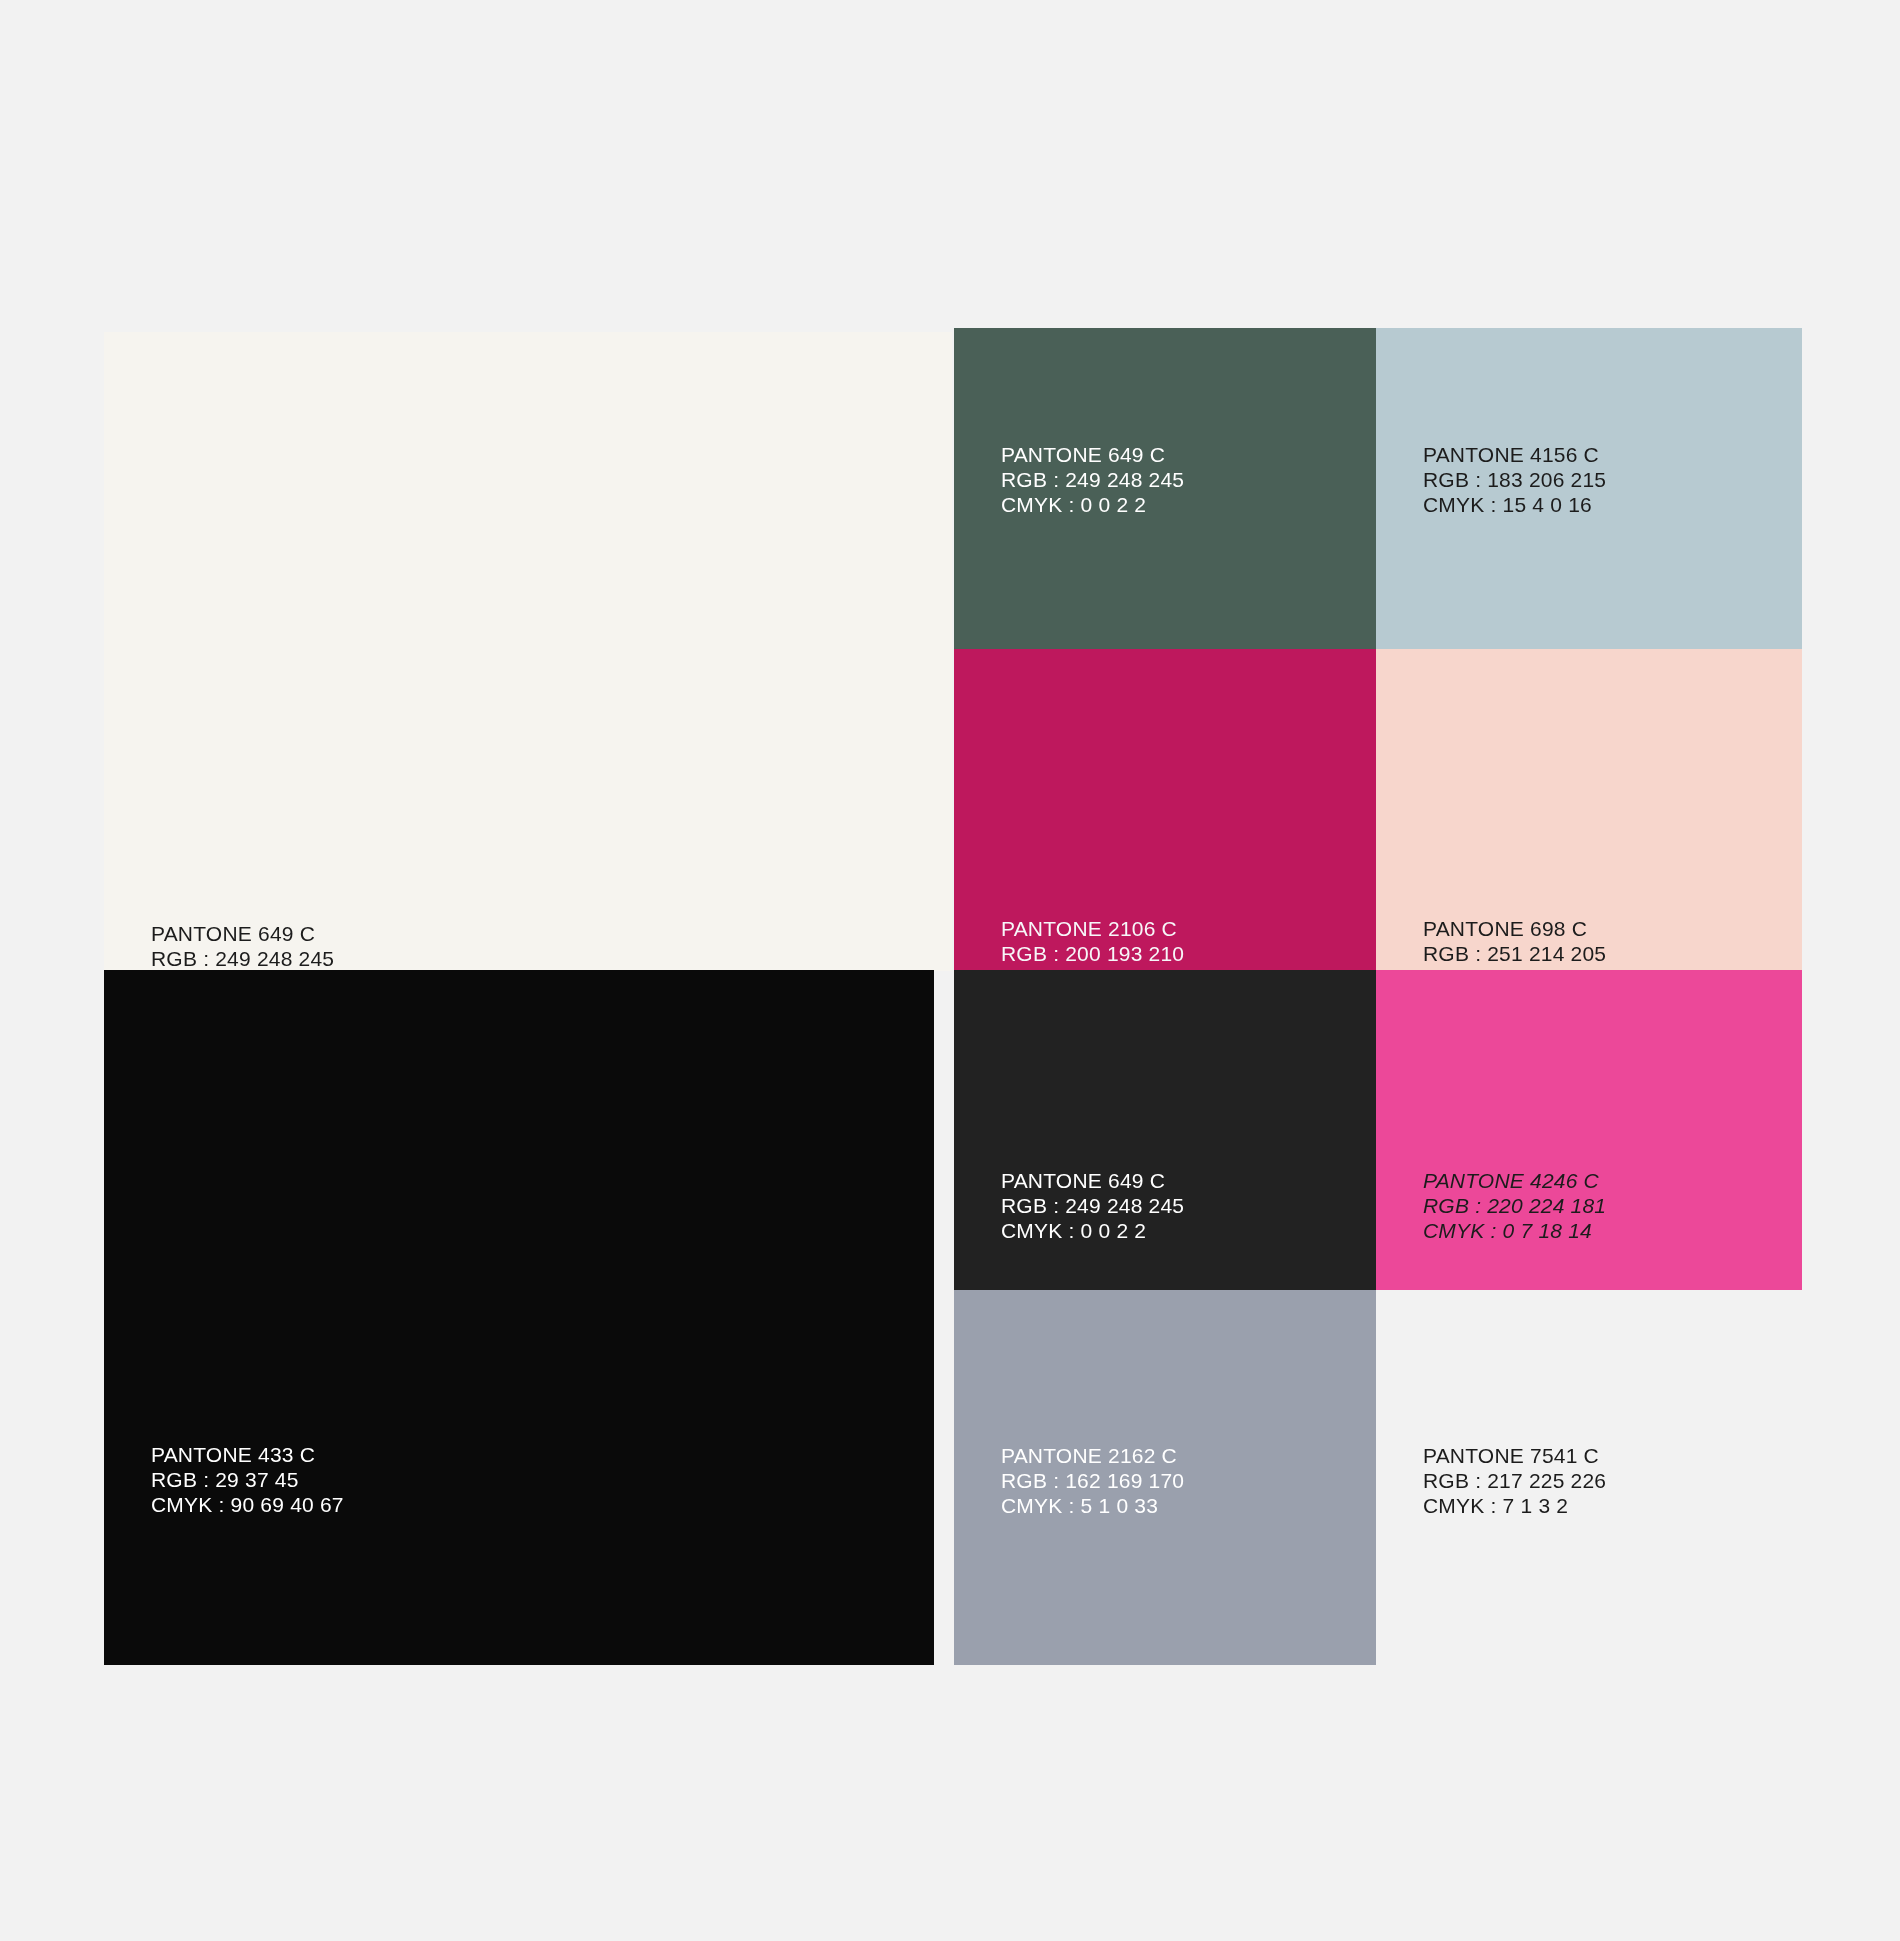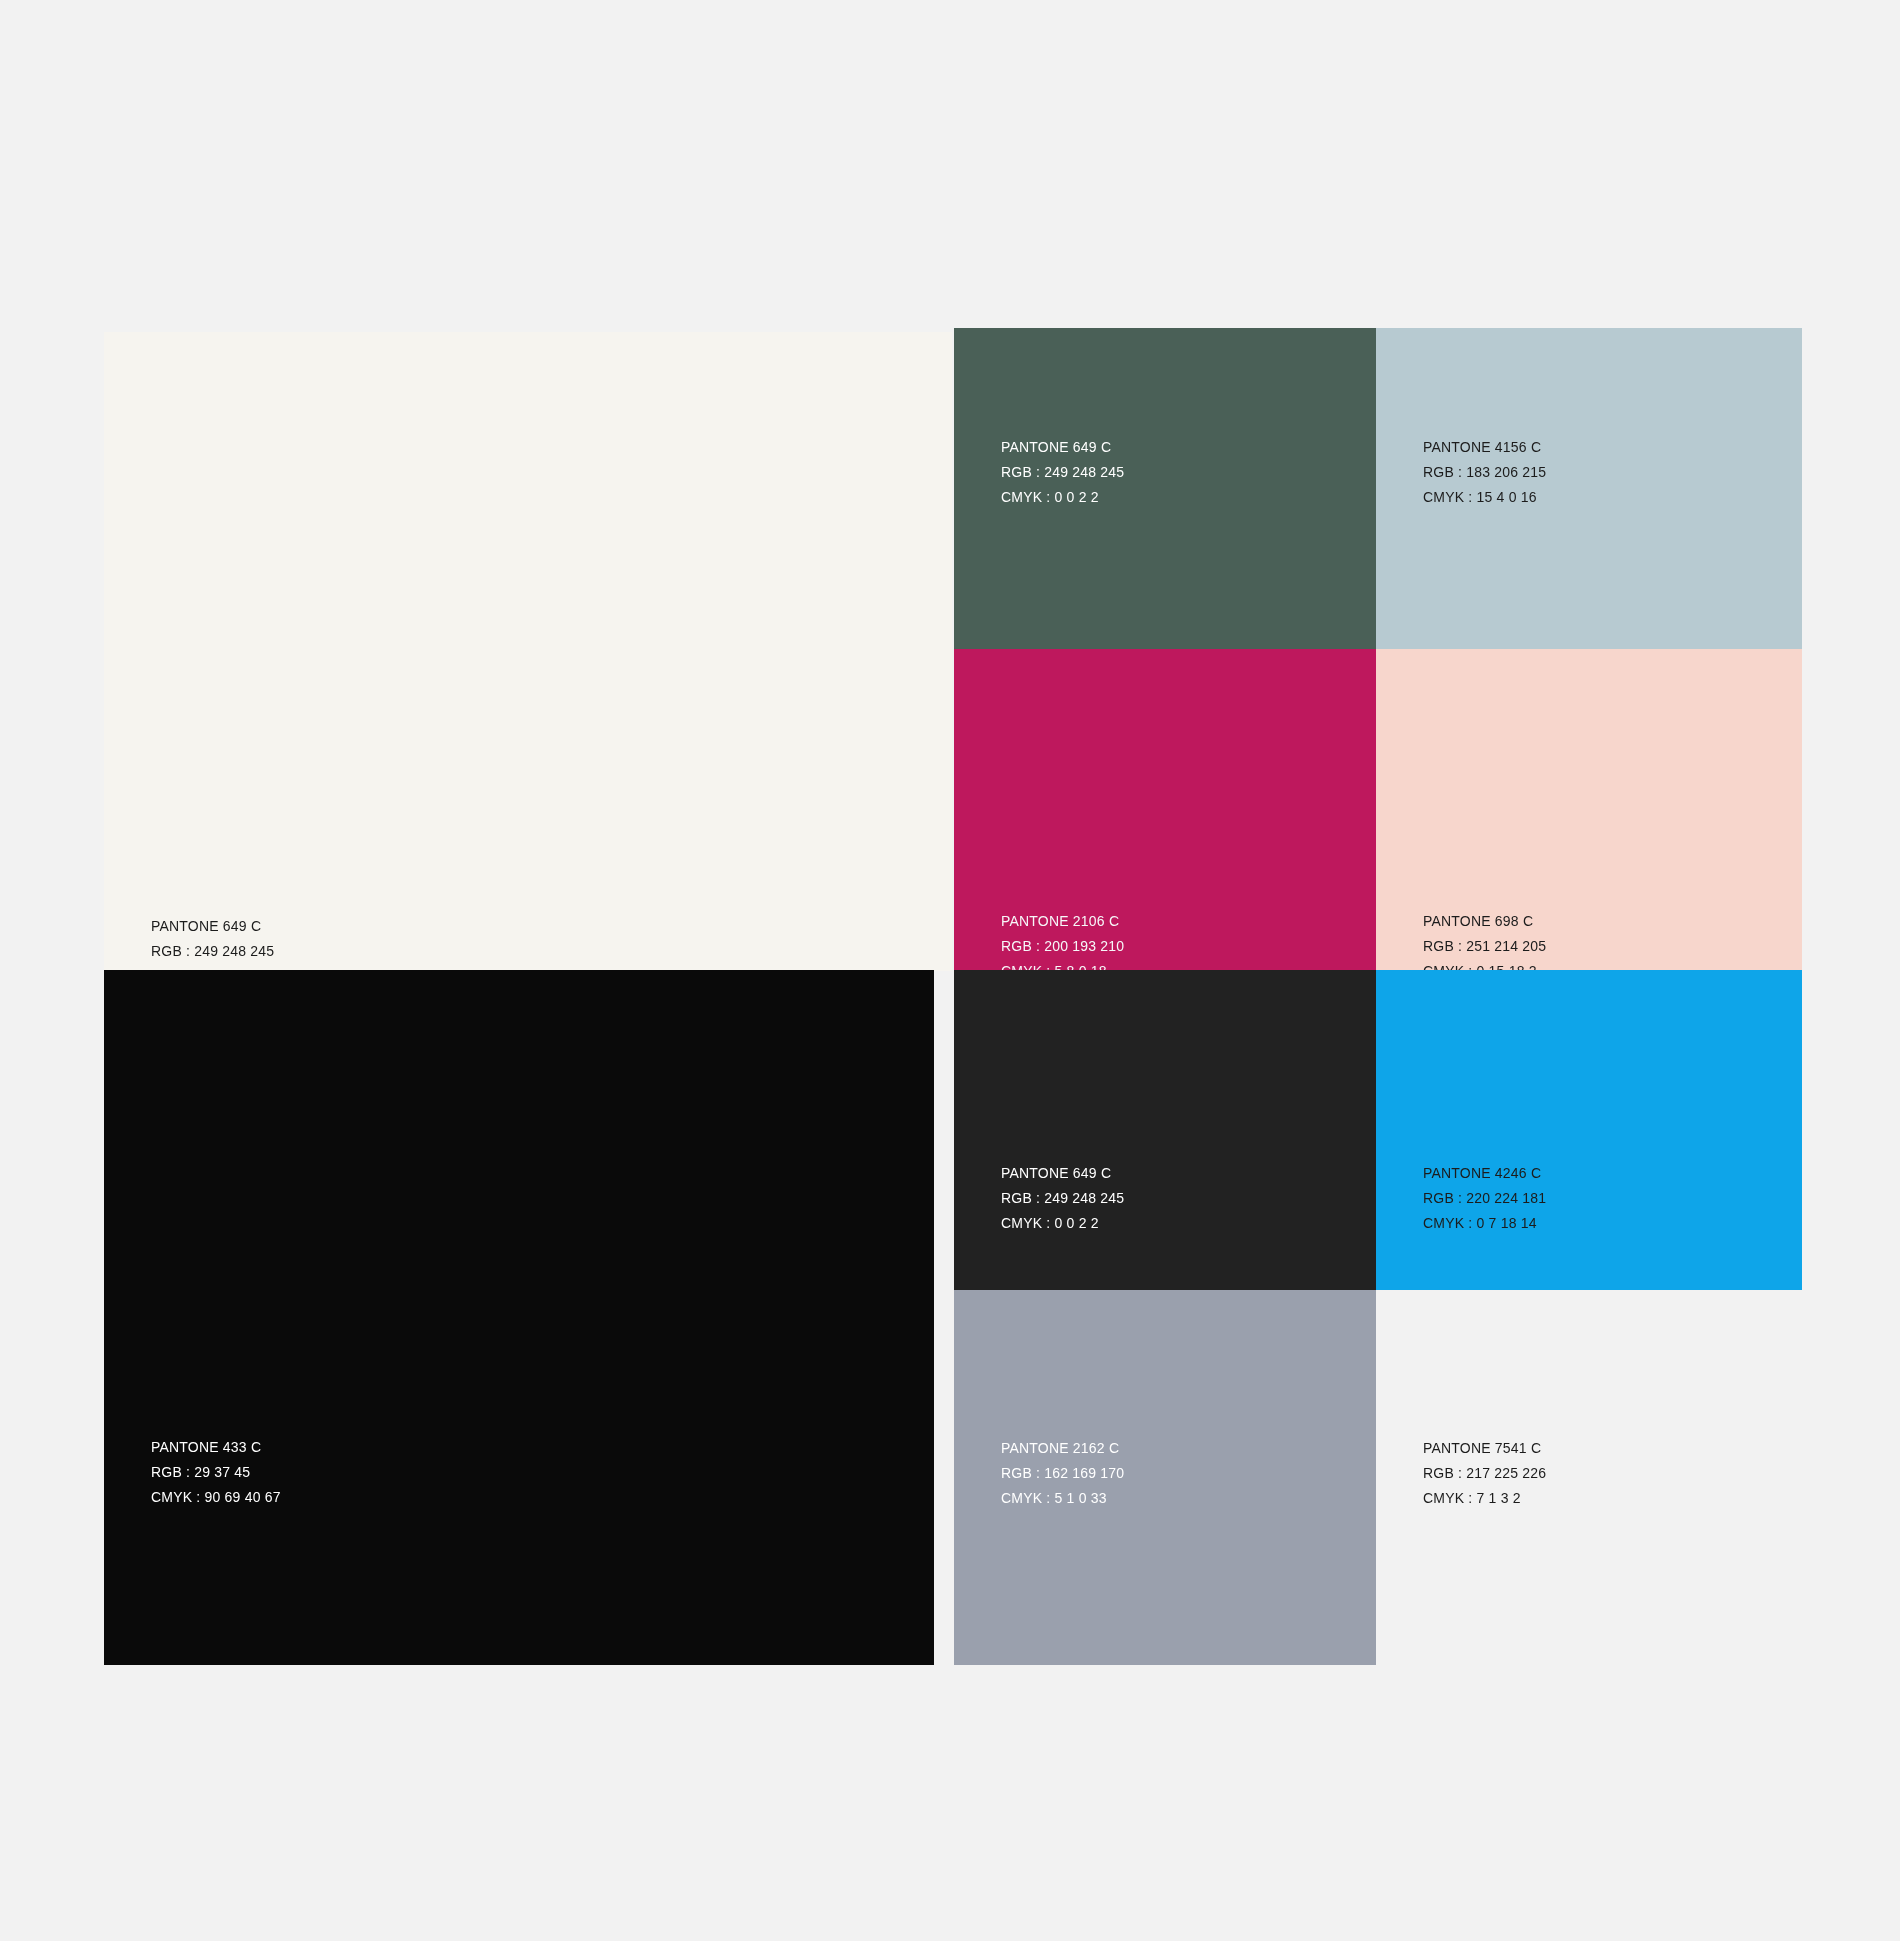--- a/index.html
+++ b/index.html
@@ -23,24 +23,25 @@
 
   .swatch {
     position: absolute;
     box-sizing: border-box;
     overflow: hidden;
   }
 
   .swatch-caption {
     position: absolute;
     left: 47px;
-    font-size: 14px;
+    font-size: 21px;
     line-height: 25px;
     letter-spacing: 0.2px;
     white-space: nowrap;
+    margin-top: 7px;
     -webkit-font-smoothing: antialiased;
   }
 
   .caption-line {
     display: block;
   }
 
   
   .cap-top    { top: 107px; }
   .cap-lowmid { top: 191px; }
@@ -106,21 +107,21 @@
   </div>
 
   <div class="swatch" style="left:954px; top:970px; width:422px; height:320px; background:#222222;">
     <div class="swatch-caption cap-lowmid ink-light">
       <span class="caption-line">PANTONE 649 C</span>
       <span class="caption-line">RGB : 249 248 245</span>
       <span class="caption-line">CMYK : 0 0 2 2</span>
     </div>
   </div>
 
-  <div class="swatch" style="left:1376px; top:970px; width:426px; height:404px; background:#0ea5e9;">
+  <div class="swatch" style="left:1376px; top:970px; width:426px; height:404px; background:#ec4899;font-style:italic;">
     <div class="swatch-caption cap-lowmid ink-dark">
       <span class="caption-line">PANTONE 4246 C</span>
       <span class="caption-line">RGB : 220 224 181</span>
       <span class="caption-line">CMYK : 0 7 18 14</span>
     </div>
   </div>
 
   <div class="swatch" style="left:954px; top:1290px; width:448px; height:375px; background:#9aa0ad;">
     <div class="swatch-caption ink-light" style="top:146px;">
       <span class="caption-line">PANTONE 2162 C</span>

